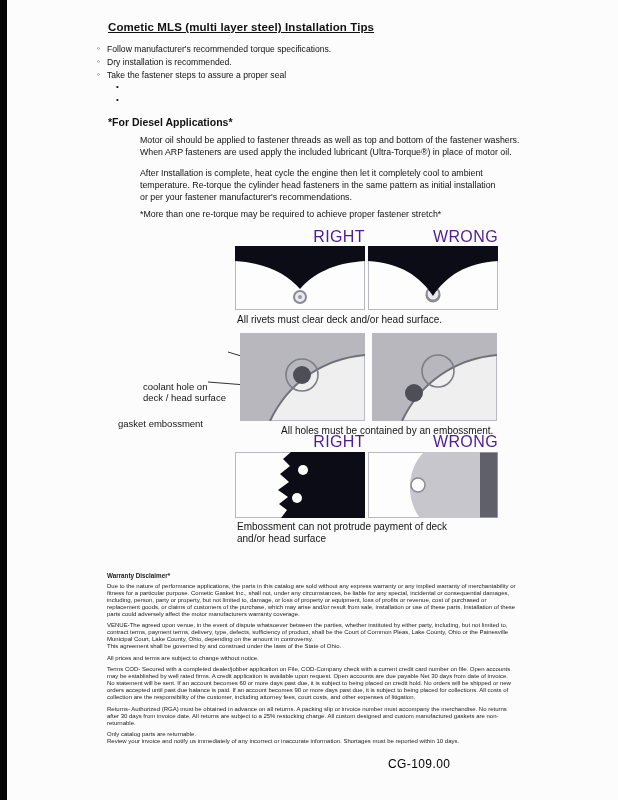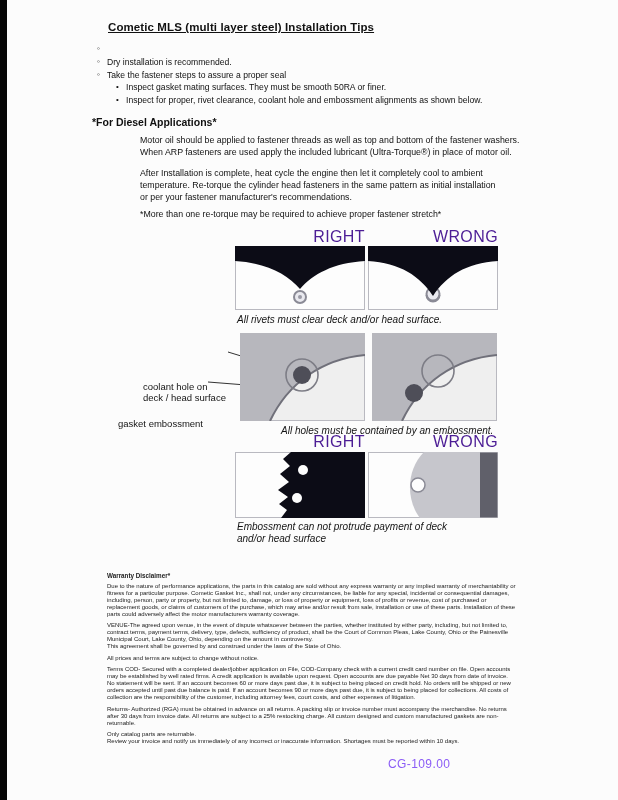--- a/index.html
+++ b/index.html
@@ -11,64 +11,63 @@
   .abs{position:absolute;}
   .spine{left:0;top:0;width:7px;height:800px;background:#060606;}
 
   .title{left:108px;top:21px;font-size:11.5px;font-weight:bold;text-decoration:underline;letter-spacing:.1px;}
 
   .bullets{left:97px;top:43px;width:470px;font-size:8.6px;line-height:12.8px;}
   .b{display:flex;align-items:flex-start;}
   .b .mk{flex:0 0 10px;font-size:8px;line-height:12.8px;}
   .b.sub{margin-left:19px;}
 
-  .diesel-h{left:92px;top:116px;font-size:10.5px;font-weight:bold;}
+  .diesel-h{left:108px;top:116px;font-size:10.5px;font-weight:bold;}
   .para{left:108px;width:470px;font-size:8.8px;line-height:12.2px;white-space:pre-line;margin-left:32px;}
   #p1{top:134px;}
   #p2{top:167px;}
   #note{top:208px;}
 
   .hdr{font-size:16px;color:#4c1d95;text-align:right;width:130px;letter-spacing:.4px;}
   .imgbox{line-height:0;}
   .imgbox svg{display:block;}
-  .caption{font-size:10px;white-space:pre-line;line-height:12px;color:#141414;font-style:italic;}
+  .caption{font-size:10px;white-space:pre-line;line-height:12px;color:#141414;}
   .ptr-label{font-size:9.5px;line-height:11px;white-space:pre-line;color:#141414;margin-top:41px;}
 
   .disc{left:107px;top:572px;width:410px;font-size:6px;line-height:7px;color:#222;}
   .disc p{margin:0 0 4.5px 0;white-space:pre-line;}
   .disc .dh{font-weight:bold;font-size:6.3px;margin-bottom:3.5px;}
 
-  .footer{left:388px;top:757px;font-size:12px;letter-spacing:.4px;color:#8b5cf6;}
+  .footer{left:388px;top:757px;font-size:12px;letter-spacing:.4px;color:#000000;}
 </style>
 </head>
 <body>
 
 <div class="abs spine"></div>
 
 <div class="abs title">Cometic MLS (multi layer steel) Installation Tips</div>
 
 <div class="abs bullets">
   <div class="b">
     <span class="mk">◦</span>
+    <span>Follow manufacturer's recommended torque specifications.</span>
   </div>
   <div class="b">
     <span class="mk">◦</span>
     <span>Dry installation is recommended.</span>
   </div>
   <div class="b">
     <span class="mk">◦</span>
     <span>Take the fastener steps to assure a proper seal</span>
   </div>
   <div class="b sub">
     <span class="mk">•</span>
-    <span>Inspect gasket mating surfaces.  They must be smooth 50RA or finer.</span>
   </div>
   <div class="b sub">
     <span class="mk">•</span>
-    <span>Inspect for proper, rivet clearance, coolant hole and embossment alignments as shown below.</span>
   </div>
 </div>
 
 <div class="abs diesel-h">*For Diesel Applications*</div>
 <div class="abs para" id="p1">Motor oil should be applied to fastener threads as well as top and bottom of the fastener washers.
 When ARP fasteners are used apply the included lubricant (Ultra-Torque®) in place of motor oil.</div>
 <div class="abs para" id="p2">After Installation is complete, heat cycle the engine then let it completely cool to ambient
 temperature. Re-torque the cylinder head fasteners in the same pattern as initial installation
 or per your fastener manufacturer's recommendations.</div>
 <div class="abs para" id="note">*More than one re-torque may be required to achieve proper fastener stretch*</div>

